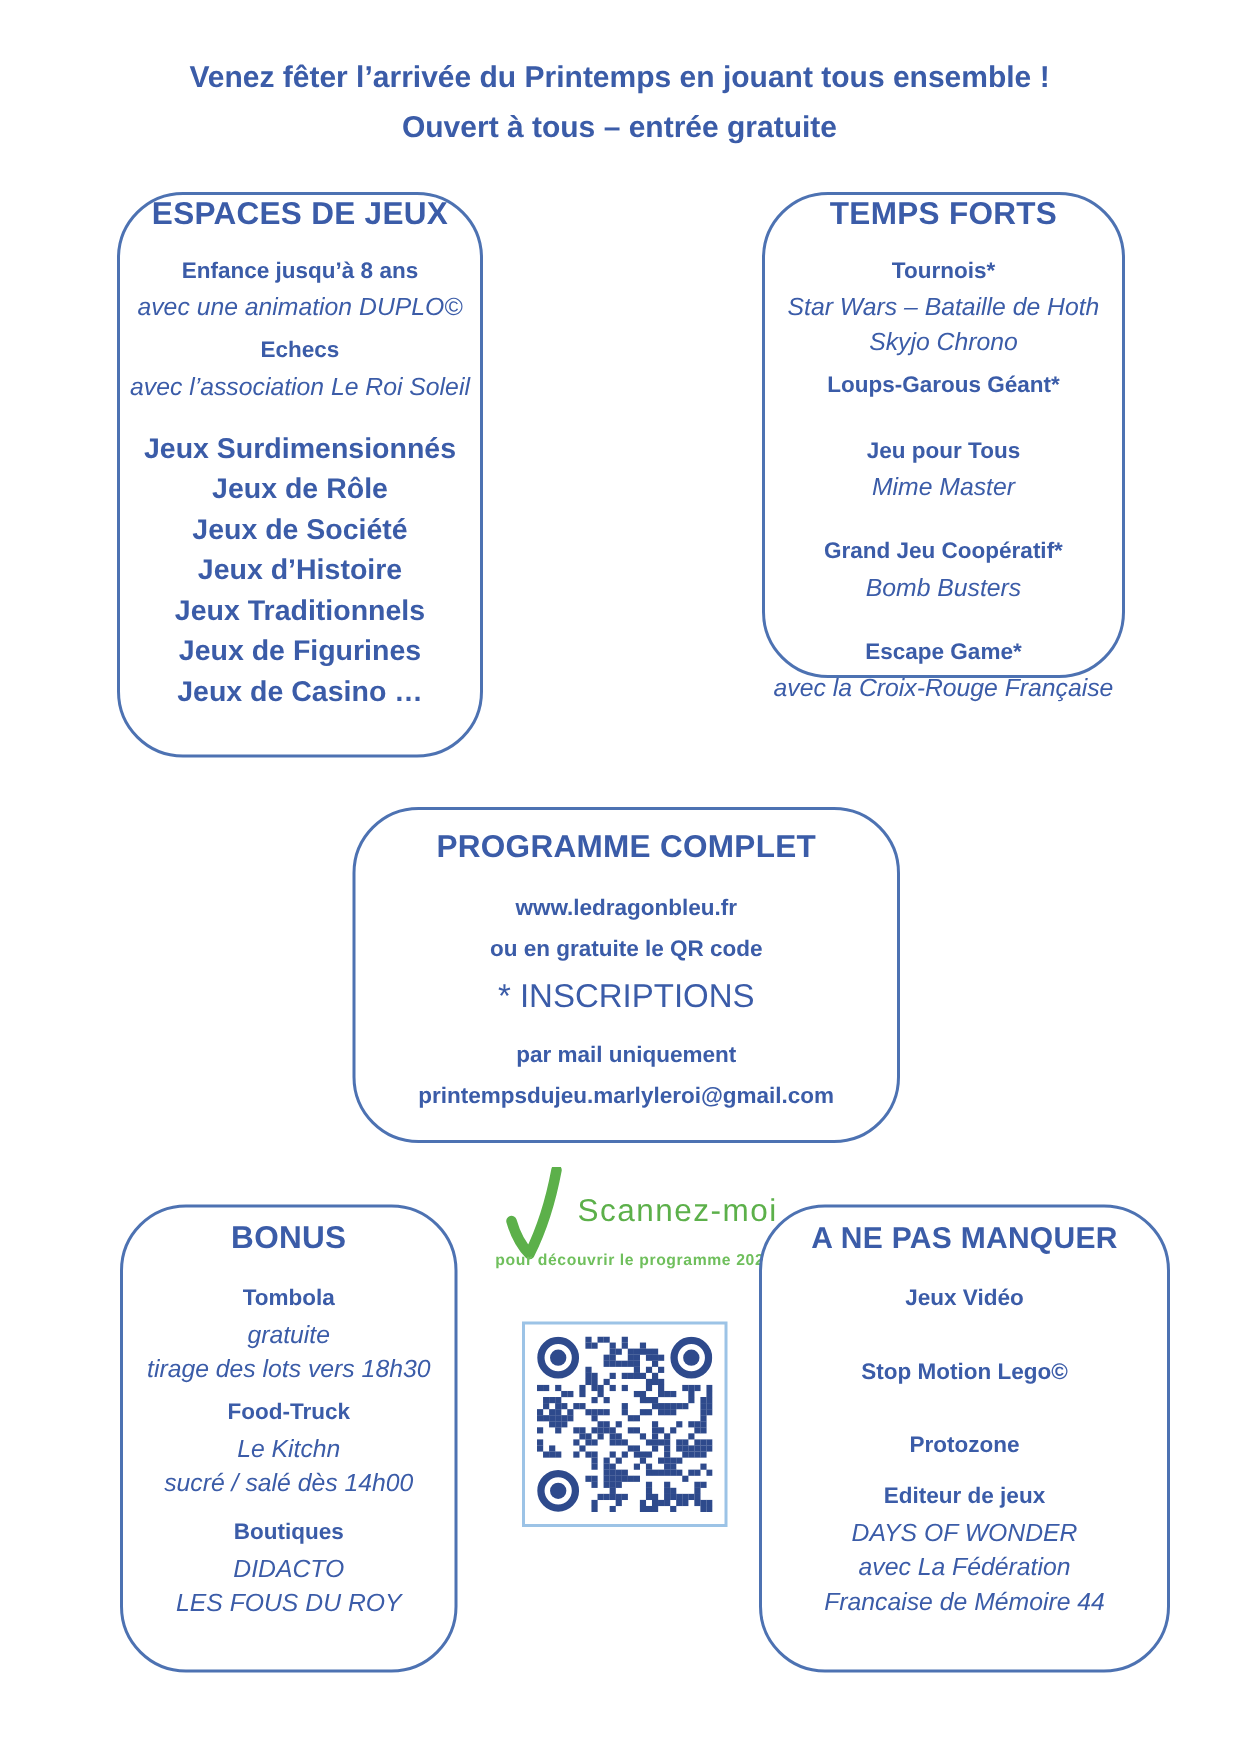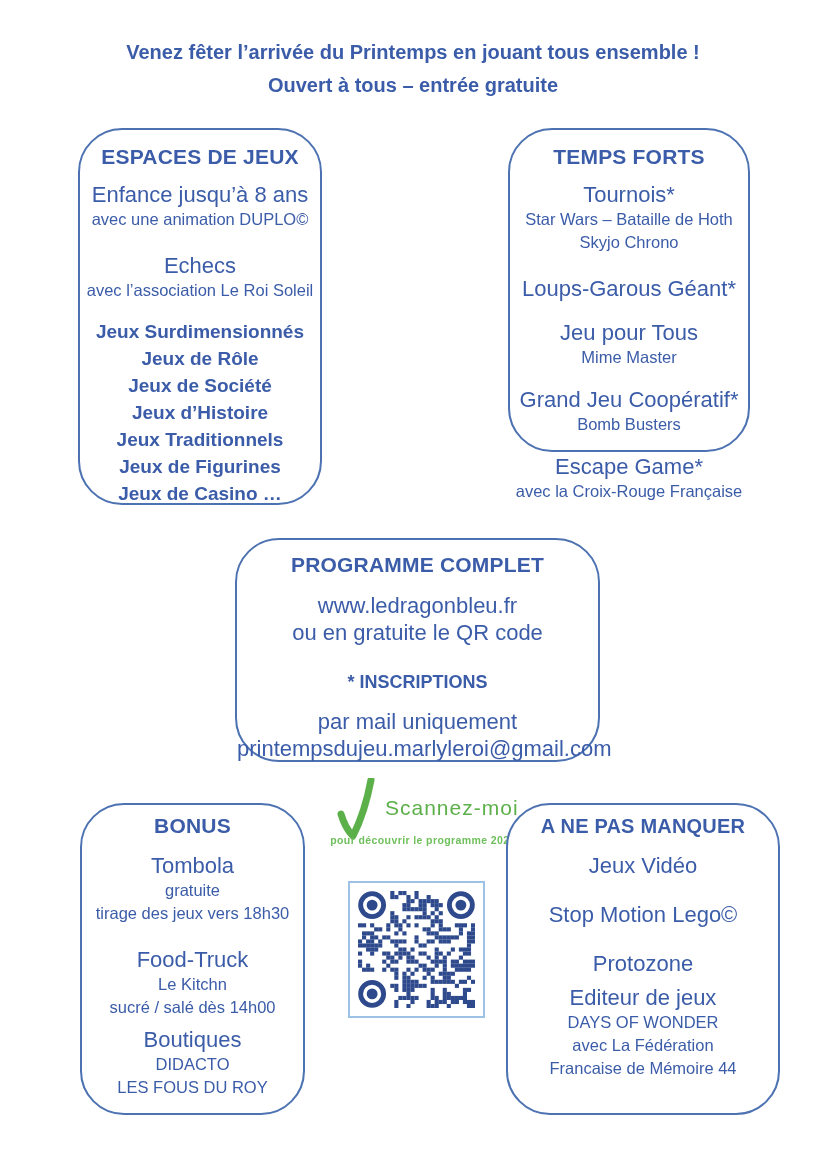--- a/index.html
+++ b/index.html
@@ -14,33 +14,33 @@
   .page{
     position:relative;width:826px;height:1168px;background:#ffffff;
     font-family:"Liberation Sans",sans-serif;color:var(--blue);overflow:hidden;
   }
   .header{position:absolute;left:0;top:36px;width:826px;text-align:center;}
   .header div{font-weight:bold;font-size:20px;line-height:33px;color:var(--blue);}
   .box{
     position:absolute;border:2px solid var(--border);border-radius:44px;
     text-align:center;box-sizing:border-box;background:#fff;
   }
-  .title{font-weight:bold;font-size:21px;line-height:26px;margin-top:14px;letter-spacing:0.2px;}
-  .b{font-weight:normal;font-size:22px;line-height:26px;}
+  .title{font-weight:bold;font-size:21px;line-height:26px;letter-spacing:0.2px;}
+  .b{font-weight:bold;font-size:15px;line-height:26px;}
   .b27{font-weight:bold;font-size:19px;line-height:27px;}
-  .i{font-size:16.5px;line-height:23px;font-weight:500;}
+  .i{font-style:italic;font-size:16.5px;line-height:23px;font-weight:500;}
   .mt12{margin-top:12px;}.mt14{margin-top:14px;}.mt16{margin-top:16px;}
-  .mt18{margin-top:18px;}.mt22{margin-top:22px;}.mt23{margin-top:23px;}.mt24{margin-top:8px;}
+  .mt18{margin-top:18px;}.mt22{margin-top:4px;}.mt23{margin-top:23px;}.mt24{margin-top:8px;}
 
   #box-espaces{left:78px;top:128px;width:244px;height:377px;}
   #box-temps{left:508px;top:128px;width:242px;height:324px;}
   #box-programme{left:235px;top:538px;width:365px;height:224px;}
   #box-programme .title{margin-top:12px;}
   #box-programme .b{line-height:27px;}
-  .inscriptions{font-weight:bold;font-size:18px;line-height:28px;}
+  .inscriptions{font-weight:normal;font-size:22px;line-height:28px;}
   #box-bonus{left:80px;top:803px;width:225px;height:312px;}
   #box-bonus .title{margin-top:8px;}
   #box-manquer{left:506px;top:803px;width:274px;height:312px;}
   #box-manquer .title{margin-top:8px;font-size:20px;}
 
   .scan-area{position:absolute;left:325px;top:772px;width:196px;height:92px;}
   .scan-check{position:absolute;left:12px;top:6px;}
   .scan-label{position:absolute;left:60px;top:24px;font-size:21px;color:var(--green);
     letter-spacing:1px;font-weight:500;}
   .scan-sub{position:absolute;left:0;top:62px;width:196px;text-align:center;
@@ -120,21 +120,21 @@
       <div class="b">par mail uniquement</div>
       <div class="b">printempsdujeu.marlyleroi@gmail.com</div>
     </div>
   </section>
 
   <section class="box" id="box-bonus">
     <div class="title">BONUS</div>
     <div class="mt14">
       <div class="b">Tombola</div>
       <div class="i">gratuite</div>
-      <div class="i">tirage des jeux vers 18h30</div>
+      <div class="i">tirage des lots vers 18h30</div>
     </div>
     <div class="mt22">
       <div class="b">Food-Truck</div>
       <div class="i">Le Kitchn</div>
       <div class="i">sucré / salé dès 14h00</div>
     </div>
     <div class="mt24">
       <div class="b">Boutiques</div>
       <div class="i">DIDACTO</div>
       <div class="i">LES FOUS DU ROY</div>

